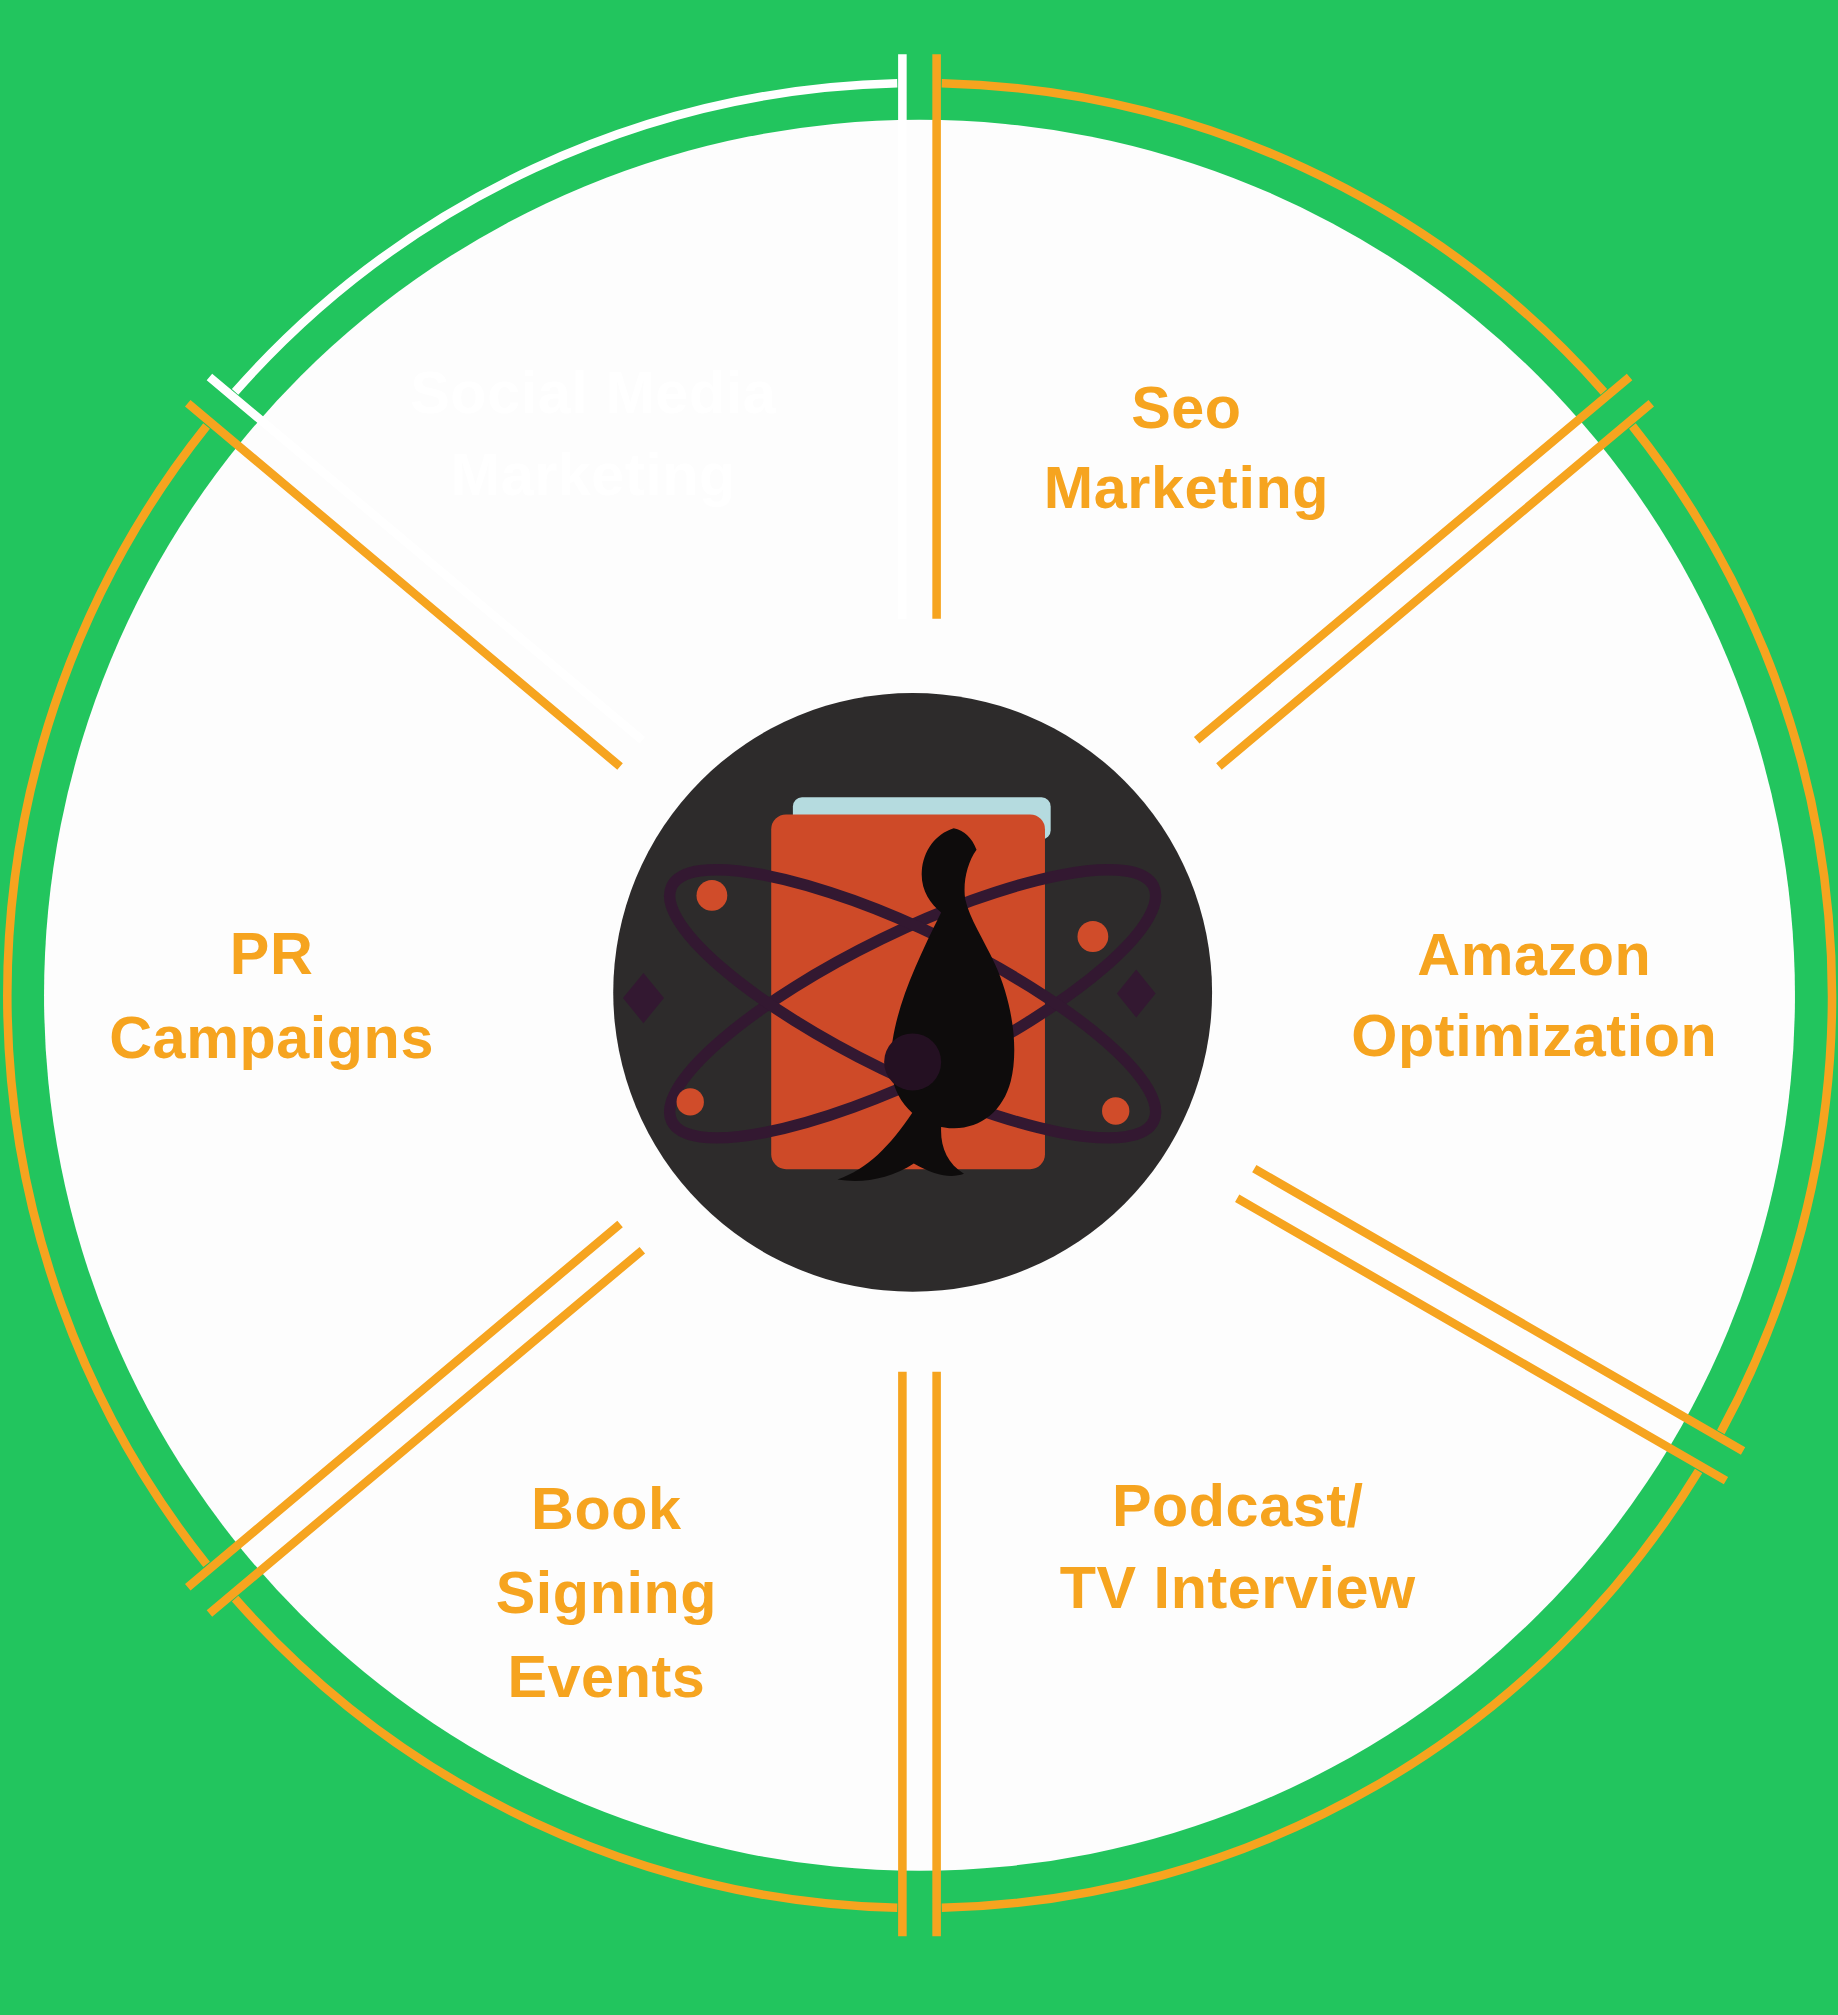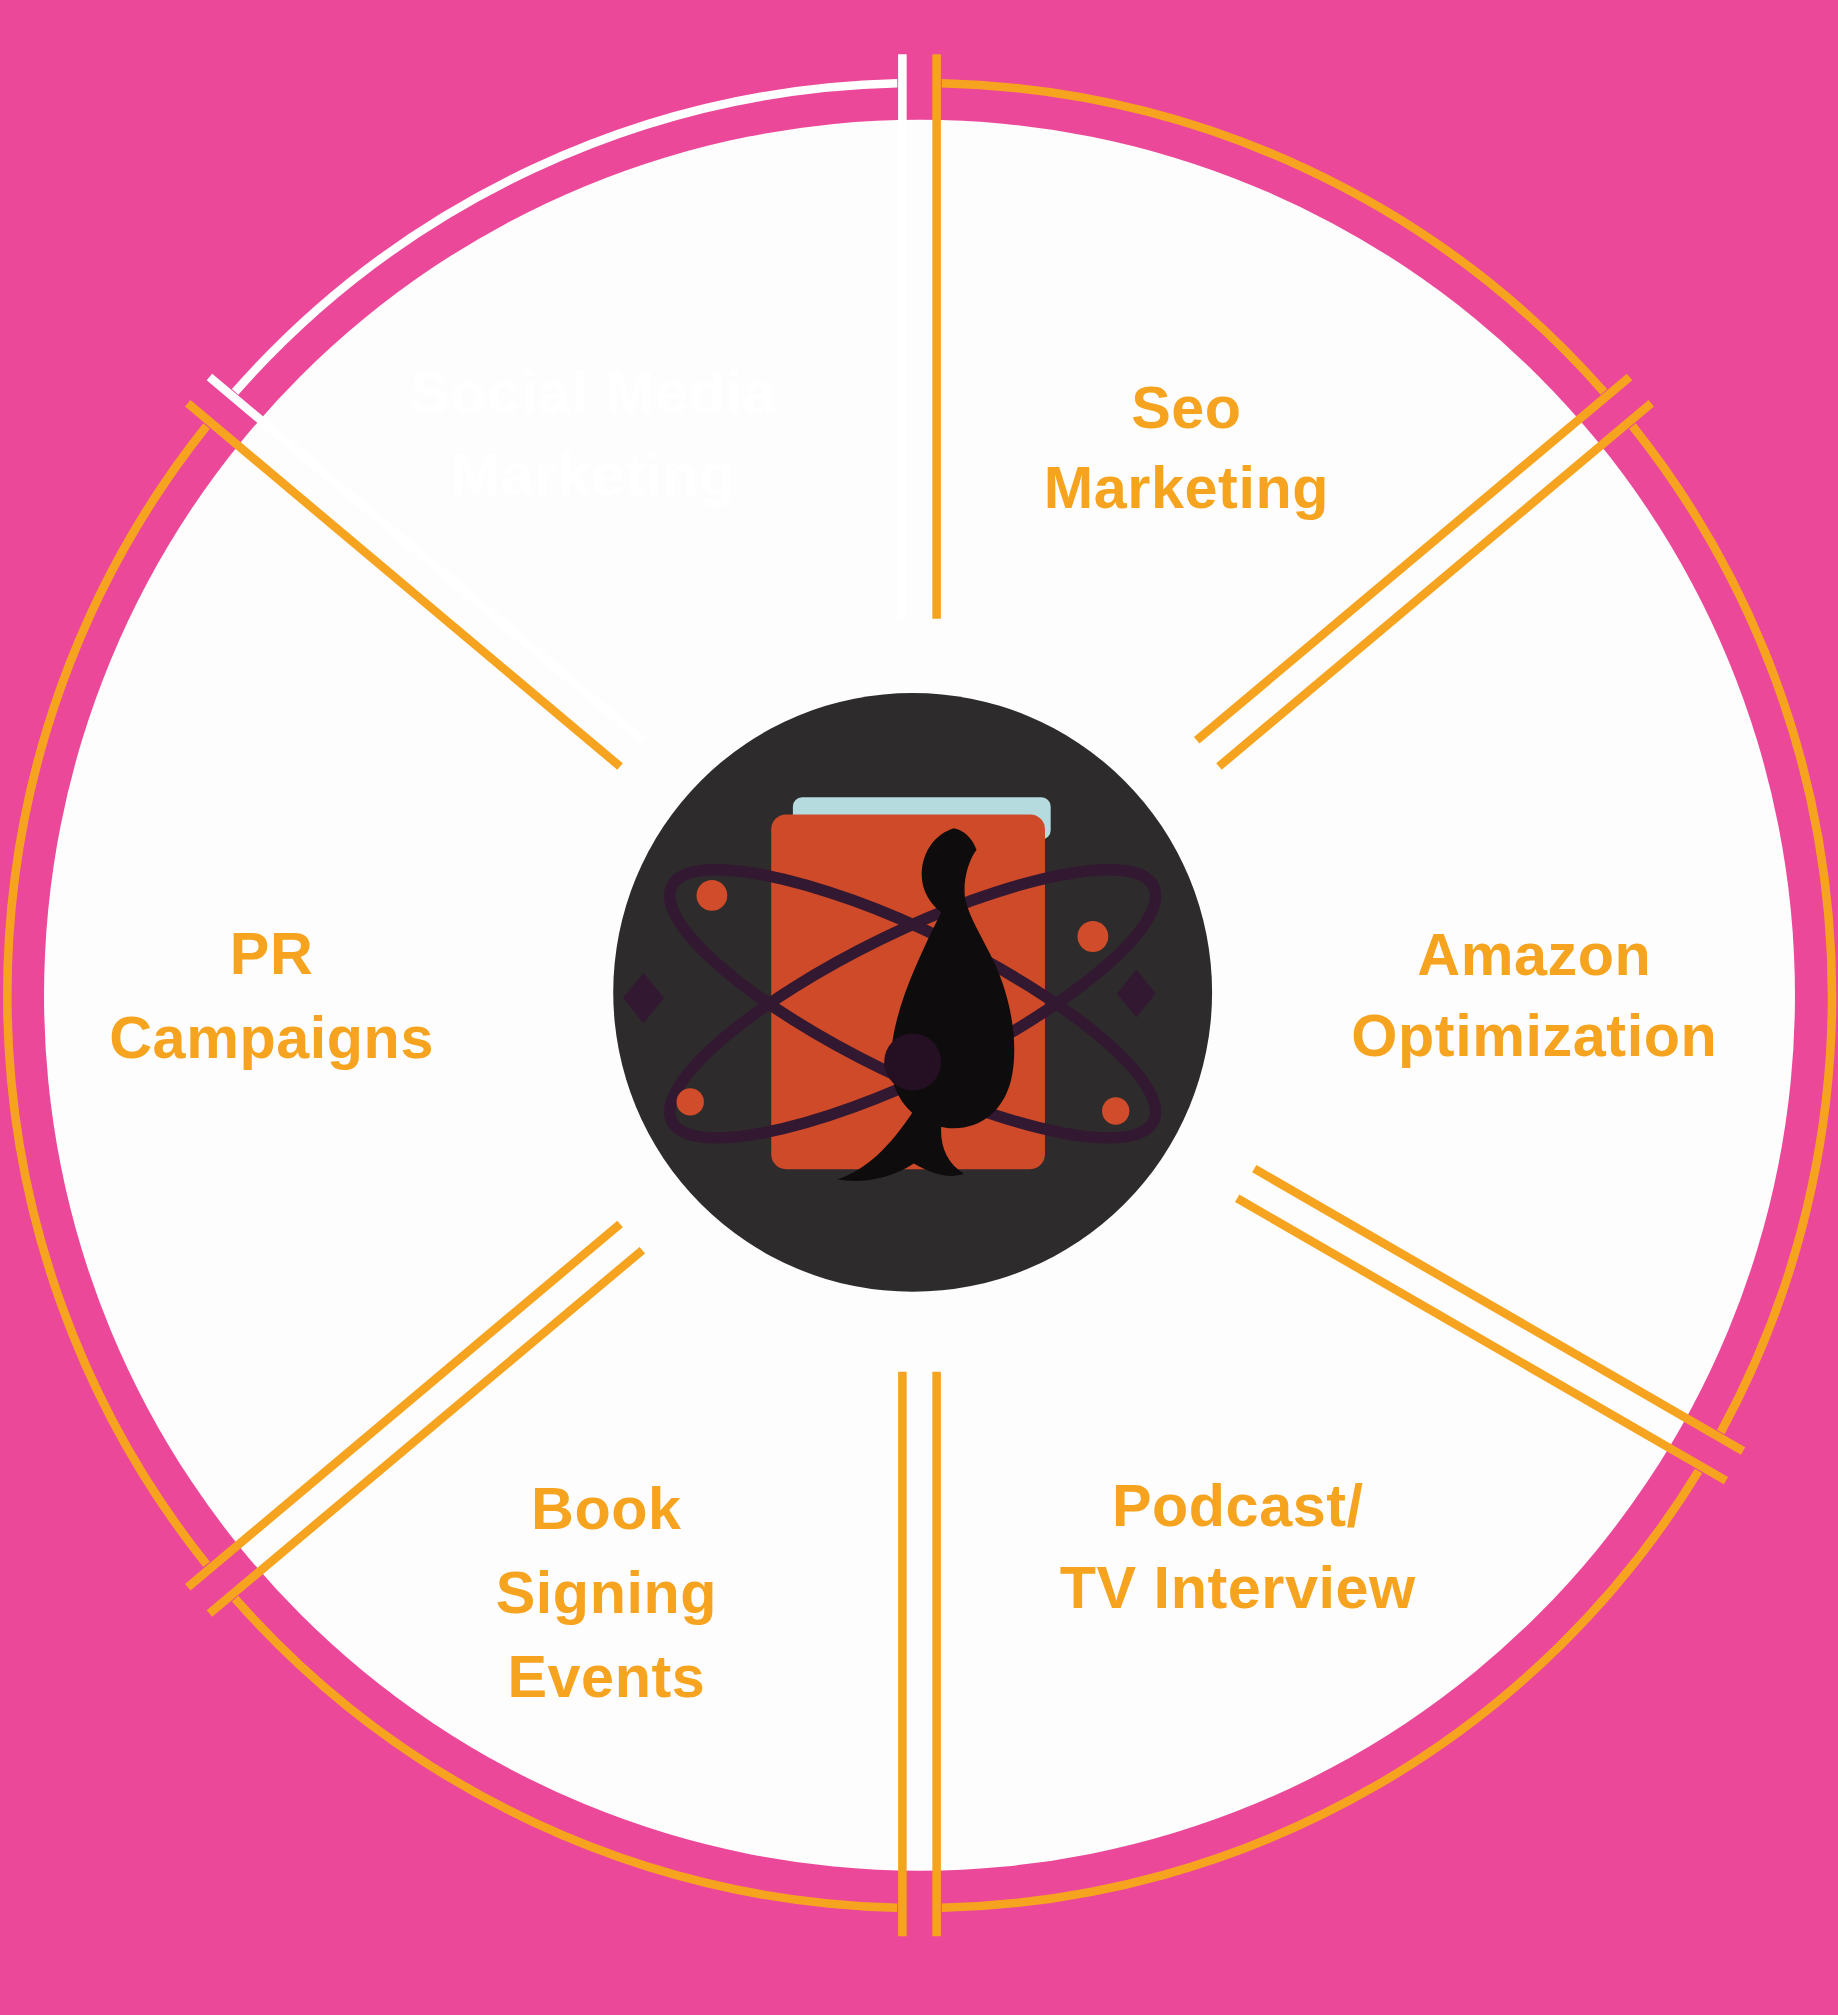--- a/index.html
+++ b/index.html
@@ -1,16 +1,16 @@
 <!DOCTYPE html>
 <html style="font-size:9px"><head>
 <meta charset="utf-8">
 <style>
   html,body{margin:0;padding:0;background:#000;}
-  .stage{position:relative;width:1839px;height:2015px;background:#ec4899;overflow:hidden;}
+  .stage{position:relative;width:1839px;height:2015px;background:#22c55e;overflow:hidden;}
   svg{display:block;}
   .seg-label{
     font-family:"Liberation Sans",sans-serif;
     font-weight:700;
     font-size:104px;
     letter-spacing:1px;
     fill:#F6A41F;
     text-anchor:middle;
   }
   .seg-label-white{fill:#FFFFFF;}

